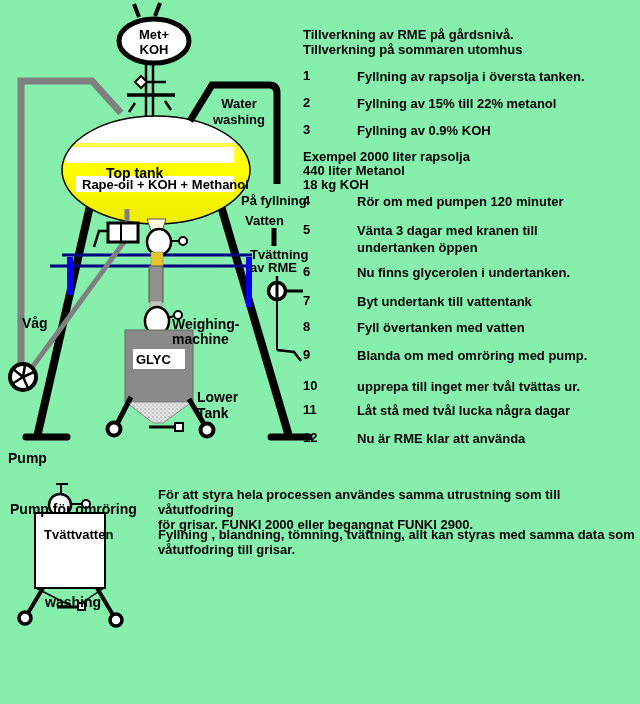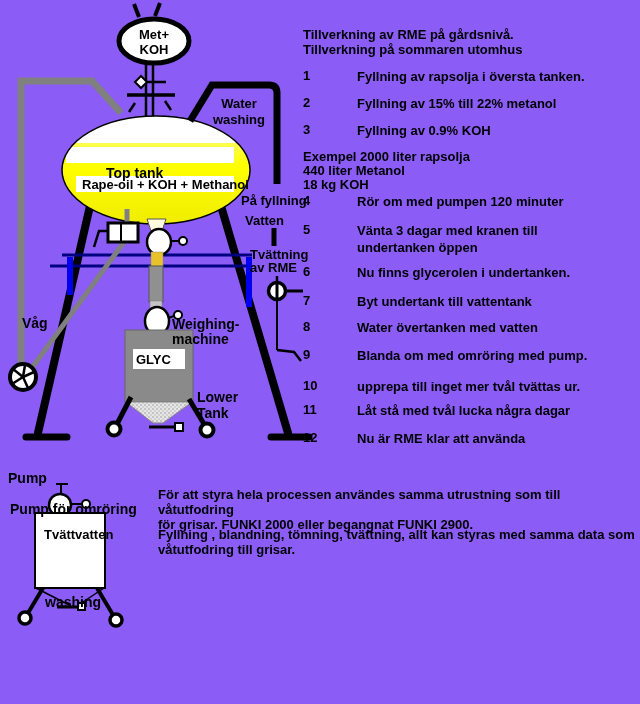--- a/index.html
+++ b/index.html
@@ -1,16 +1,16 @@
 <!DOCTYPE html>
 <html style="--tank-yellow: #ffff00; --platform-navy: #000080; --scale-blue: #0000ee; --pipe-gray: #808080; --tank-gray: #8a8a8a;"><head>
 <meta charset="utf-8">
 <style>
   html,body{margin:0;padding:0;background:#fff;}
-  #canvas{position:relative;width:640px;height:704px;background:#8b5cf6;overflow:hidden;
+  #canvas{position:relative;width:640px;height:704px;background:#86efac;overflow:hidden;
           font-family:"Liberation Sans",sans-serif;}
   svg{position:absolute;left:0;top:0;z-index:1;}
   .lbl{position:absolute;z-index:2;font-weight:bold;font-size:13px;line-height:15px;
        color:#000;white-space:pre-line;}
   .lbl14{font-size:14px;line-height:16px;margin-top:44px;}
   .ctr{text-align:center;}
   .step{position:absolute;left:0;top:0;width:640px;height:0;overflow:visible;z-index:2;}
   .step-num{position:absolute;left:303px;font-weight:bold;font-size:13px;}
   .step-text{position:absolute;left:357px;width:278px;font-weight:bold;font-size:13px;
              line-height:17px;white-space:pre-line;}
@@ -163,21 +163,21 @@
   <div class="lbl" style="left:241px;top:193px">På fyllning</div>
   <div class="lbl" style="left:245px;top:213px">Vatten</div>
   <div class="lbl" style="left:250px;top:248px;line-height:13px">Tvättning
 av RME</div>
   <div class="lbl lbl14" style="left:22px;top:271px">Våg</div>
   <div class="lbl lbl14" style="left:172px;top:273px;line-height:15px">Weighing-
 machine</div>
   <div class="lbl" style="left:136px;top:352px">GLYC</div>
   <div class="lbl lbl14" style="left:197px;top:345px">Lower
 Tank</div>
-  <div class="lbl lbl14" style="left:8px;top:426px">Pump</div>
+  <div class="lbl lbl14" style="left:8px;top:406px">Pump</div>
   <div class="lbl lbl14" style="left:10px;top:457px">Pump för omröring</div>
   <div class="lbl" style="left:44px;top:527px">Tvättvatten</div>
   <div class="lbl lbl14" style="left:45px;top:550px">washing</div>
 
   <div class="lbl" style="left:303px;top:27px">Tillverkning av RME på gårdsnivå.
 Tillverkning på sommaren utomhus</div>
   <div class="lbl" style="left:303px;top:150px;line-height:14px">Exempel  2000 liter rapsolja
 440 liter Metanol
 18 kg KOH</div>
 
@@ -205,21 +205,21 @@
   <div class="step" style="top:264px">
       <span class="step-num">6</span>
       <span class="step-text">Nu finns glycerolen i undertanken.</span>
     </div>
   <div class="step" style="top:293px">
       <span class="step-num">7</span>
       <span class="step-text">Byt  undertank till vattentank</span>
     </div>
   <div class="step" style="top:319px">
       <span class="step-num">8</span>
-      <span class="step-text">Water övertanken med vatten</span>
+      <span class="step-text">Fyll övertanken med vatten</span>
     </div>
   <div class="step" style="top:347px">
       <span class="step-num">9</span>
       <span class="step-text">Blanda om med omröring med pump.</span>
     </div>
   <div class="step" style="top:378px">
       <span class="step-num">10</span>
       <span class="step-text">upprepa till inget mer tvål tvättas ur.</span>
     </div>
   <div class="step" style="top:402px">

